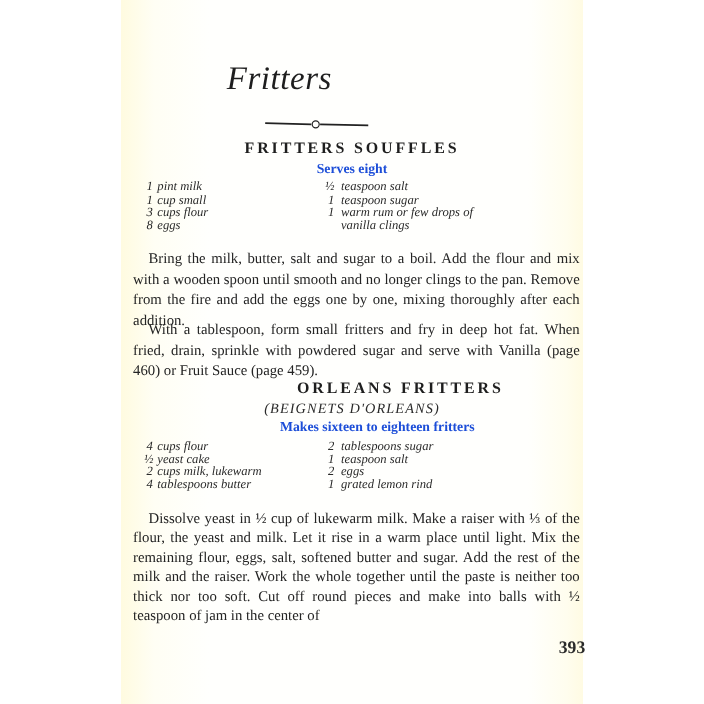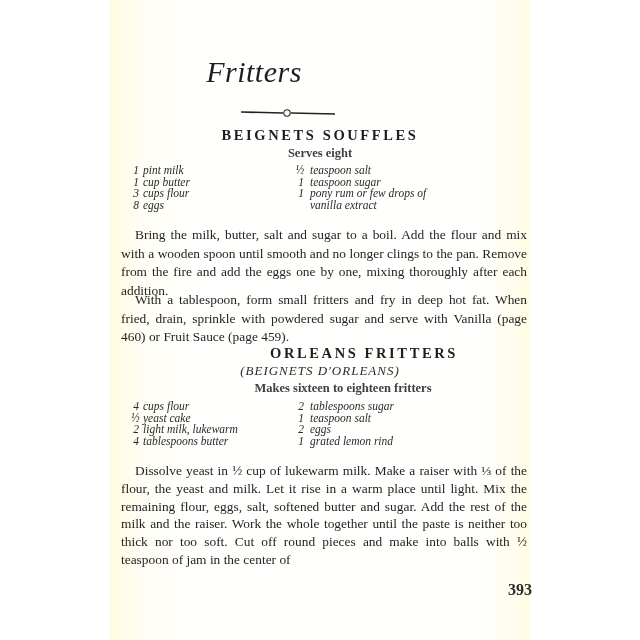--- a/index.html
+++ b/index.html
@@ -23,21 +23,21 @@
       font-family:"Liberation Serif", serif; font-size:14.5px; font-weight:bold;
       letter-spacing:2.6px; color:#1e1e1e;
     }
     .recipe-subtitle {
       position:absolute; left:0; width:640px; text-align:center;
       font-family:"Liberation Serif", serif; font-style:italic; font-size:13px;
       letter-spacing:1px; color:#2a2a2a;
     }
     .serves {
       position:absolute; left:0; width:640px; text-align:center;
-      font-family:"Liberation Serif", serif; font-size:12.5px; font-weight:bold; color:#404040;
+      font-family:"Liberation Serif", serif; font-size:12.5px; font-weight:bold; color:#1d4ed8;
     }
     .ing-col {
       position:absolute; font-family:"Liberation Serif", serif; font-style:italic;
       font-size:11.5px; line-height:11.5px; color:#2a2a2a;
     }
     .ing-col .row { display:flex; white-space:nowrap; }
     .ing-col .qty { display:inline-block; width:14px; text-align:right; margin-right:6px; }
     .ing-col.left .qty { width:8px; margin-right:4px; }
     .para {
       position:absolute; left:121px; width:406px;
@@ -56,31 +56,31 @@
 <div class="page"></div>
 
 <div class="title">Fritters</div>
 
 <svg class="divider" viewBox="0 0 94 14">
   <line x1="0" y1="6" x2="42" y2="7" stroke="#222" stroke-width="1.6"></line>
   <circle cx="46" cy="7" r="3.2" fill="none" stroke="#222" stroke-width="1.1"></circle>
   <line x1="50" y1="7" x2="94" y2="8" stroke="#222" stroke-width="1.6"></line>
 </svg>
 
-<div class="recipe-title" style="top:127px;">BEIGNETS SOUFFLES</div>
+<div class="recipe-title" style="top:127px;">FRITTERS SOUFFLES</div>
 <div class="serves" style="top:146px;">Serves eight</div>
 
 <div class="ing-col left" style="left:131px; top:165px;">
   <div class="row">
       <span class="qty">1</span>
       <span>pint  milk</span>
     </div>
   <div class="row">
       <span class="qty">1</span>
-      <span>cup  butter</span>
+      <span>cup  small</span>
     </div>
   <div class="row">
       <span class="qty">3</span>
       <span>cups flour</span>
     </div>
   <div class="row">
       <span class="qty">8</span>
       <span>eggs</span>
     </div>
 </div>
@@ -89,25 +89,25 @@
   <div class="row">
       <span class="qty">½</span>
       <span>teaspoon salt</span>
     </div>
   <div class="row">
       <span class="qty">1</span>
       <span>teaspoon sugar</span>
     </div>
   <div class="row">
       <span class="qty">1</span>
-      <span>pony rum or few drops of</span>
+      <span>warm rum or few drops of</span>
     </div>
   <div class="row">
       <span class="qty"></span>
-      <span>vanilla extract</span>
+      <span>vanilla clings</span>
     </div>
 </div>
 
 <div class="para" style="top:226px;"><span class="ind"></span><span>Bring the milk, butter, salt and sugar to a boil. Add the flour and mix with a wooden spoon until smooth and no longer clings to the pan. Remove from the fire and add the eggs one by one, mixing thoroughly after each addition.</span></div>
 <div class="para" style="top:291px;"><span class="ind"></span><span>With a tablespoon, form small fritters and fry in deep hot fat. When fried, drain, sprinkle with powdered sugar and serve with Vanilla (page 460) or Fruit Sauce (page 459).</span></div>
 
 <div class="recipe-title" style="top:345px;padding-left:44px;">ORLEANS FRITTERS</div>
 <div class="recipe-subtitle" style="top:363px;">(BEIGNETS D'ORLEANS)</div>
 <div class="serves" style="top:381px;margin-left:23px;">Makes sixteen to eighteen fritters</div>
 
@@ -115,21 +115,21 @@
   <div class="row">
       <span class="qty">4</span>
       <span>cups flour</span>
     </div>
   <div class="row">
       <span class="qty">½</span>
       <span>yeast cake</span>
     </div>
   <div class="row">
       <span class="qty">2</span>
-      <span>light milk, lukewarm</span>
+      <span>cups milk, lukewarm</span>
     </div>
   <div class="row">
       <span class="qty">4</span>
       <span>tablespoons  butter</span>
     </div>
 </div>
 
 <div class="ing-col" style="left:290px; top:401px;">
   <div class="row">
       <span class="qty">2</span>

